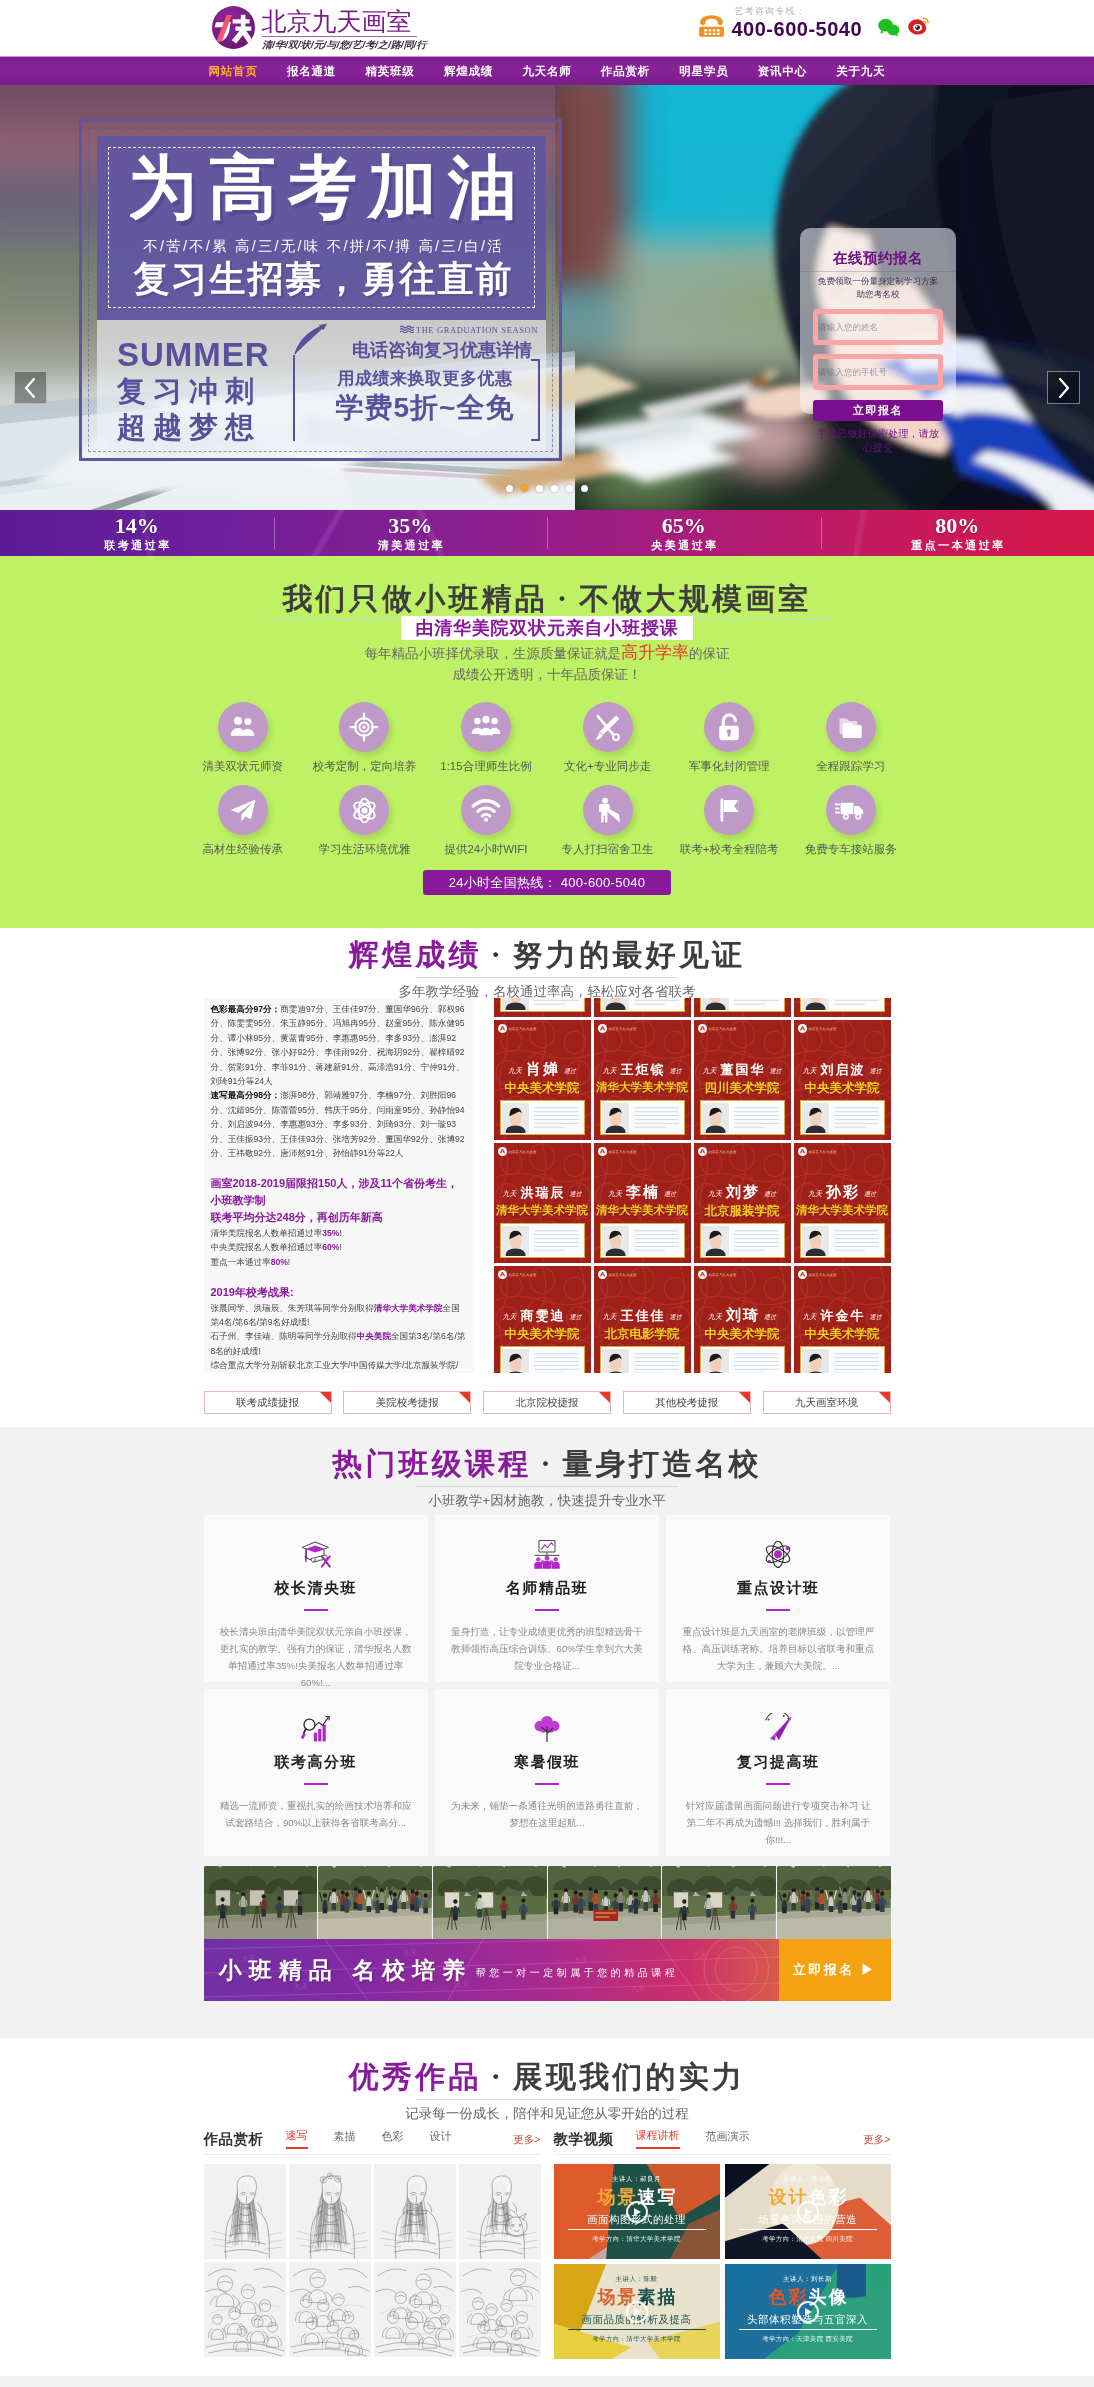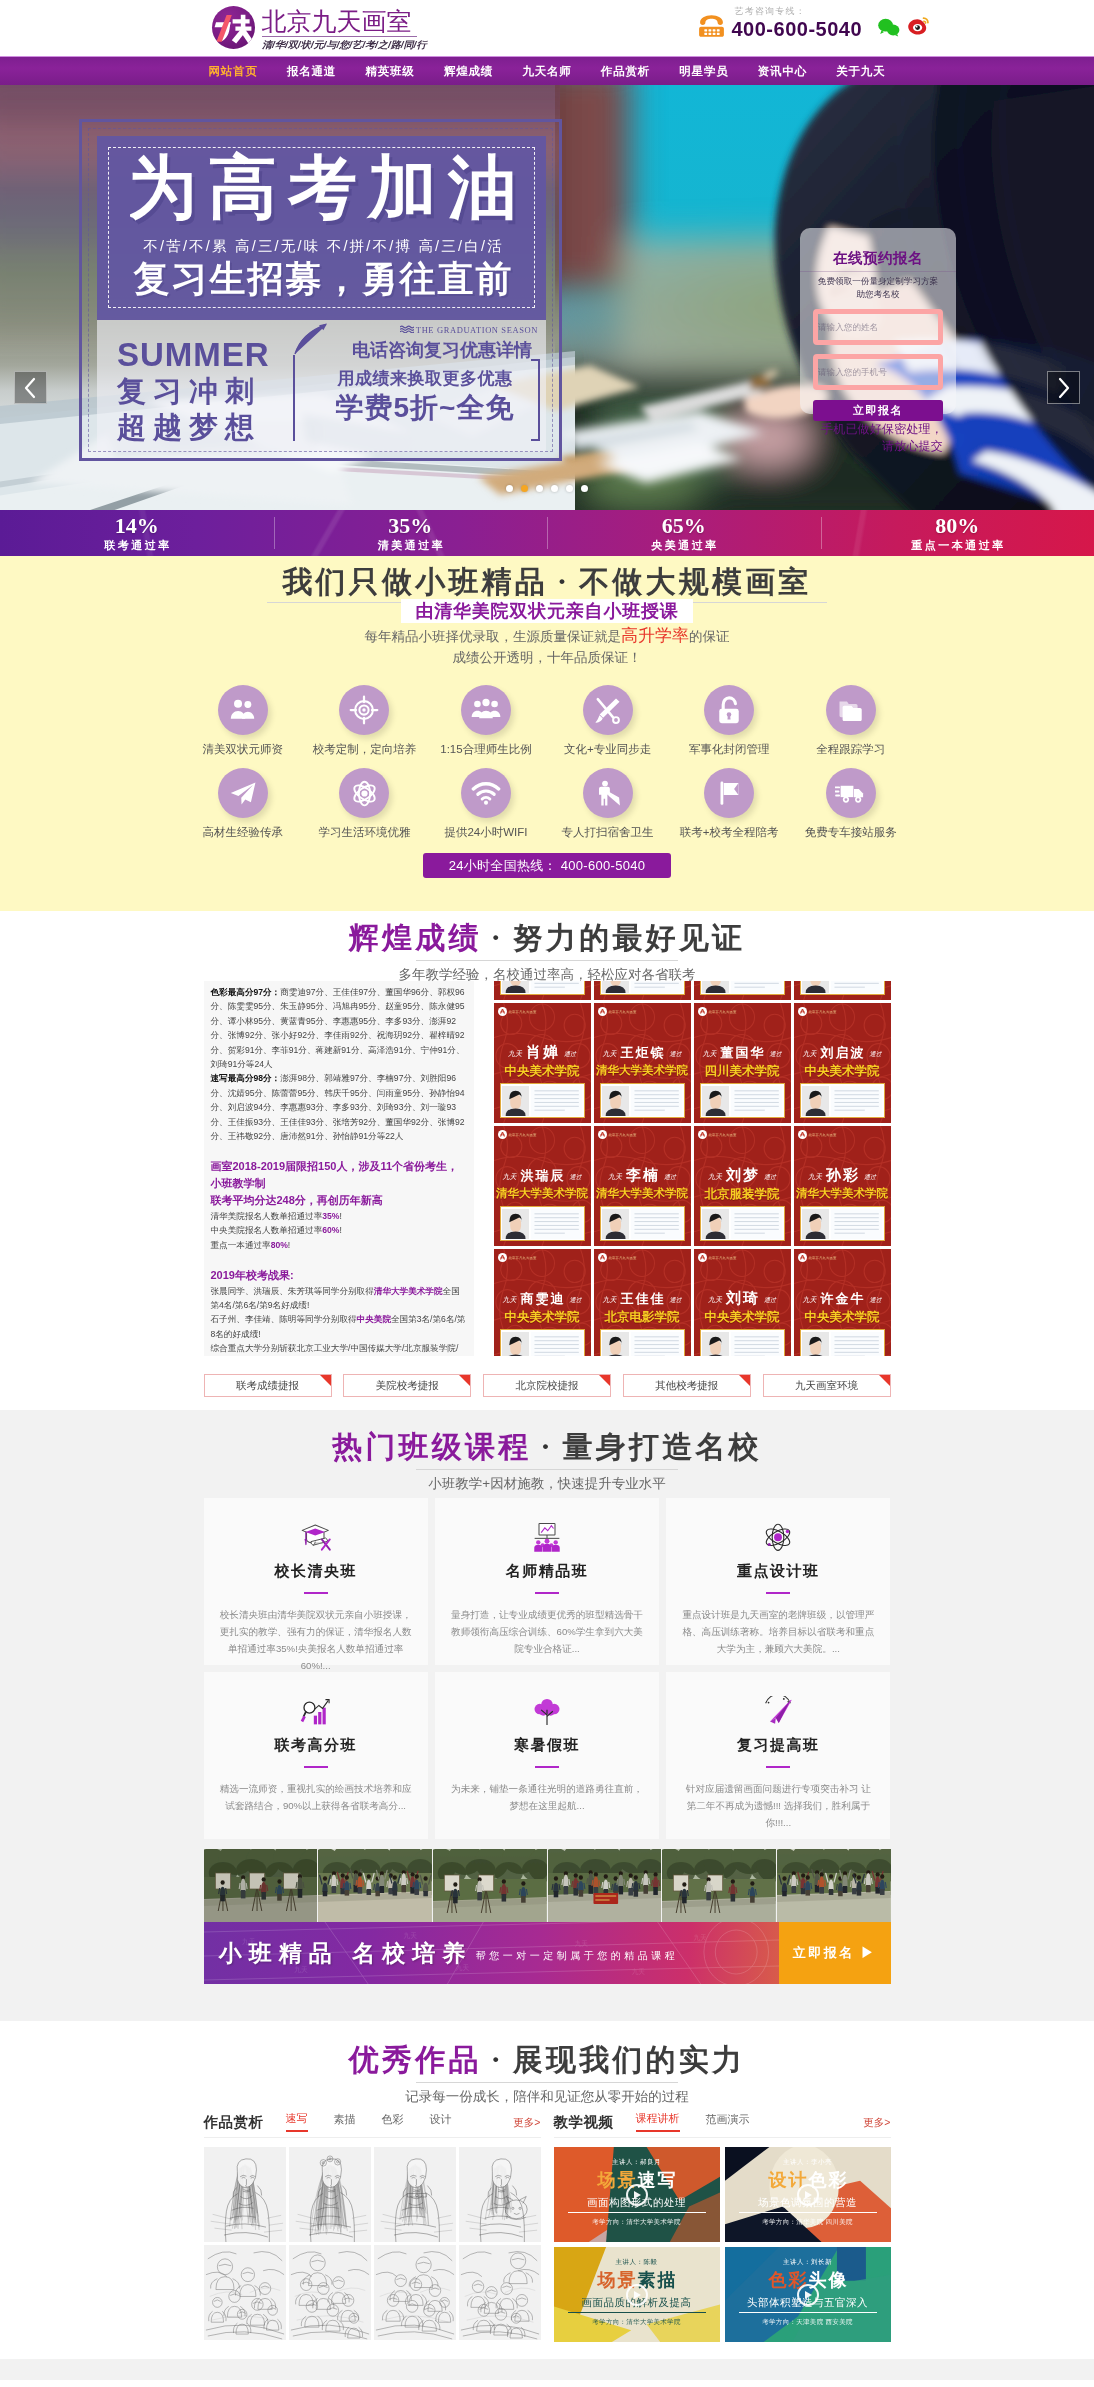--- a/index.html
+++ b/index.html
@@ -68,21 +68,21 @@
 .formcard{position:absolute;left:800px;top:143px;width:156px;height:186px;background:rgba(246,245,250,.55);border-radius:10px;
   padding:22px 13px 0;}
 .formcard h3{font-size:14.5px;color:#6d1283;text-align:center;font-weight:bold;letter-spacing:.5px;line-height:16px;}
 .formcard .divider{height:1px;background:rgba(120,80,140,.3);margin:5px -13px 3px;}
 .formcard p{font-size:8.6px;color:#3e3550;text-align:center;line-height:12.5px;}
 .formcard input{display:block;width:100%;height:36px;margin-top:9px;border:5px solid #fca5a5;border-radius:4px;background:rgba(255,255,255,.06);
   font-size:8.6px;color:#5c4a6a;padding:0 0;font-family:"Liberation Sans",sans-serif;}
 .formcard input::placeholder{color:rgba(96,86,110,.58);}
 .formcard button{display:block;width:100%;height:21px;margin-top:10px;background:#7c0f8f;border:none;color:#fff;font-size:11px;font-weight:bold;
   border-radius:3px;cursor:pointer;font-family:"Liberation Sans",sans-serif;letter-spacing:1.5px;}
-.formcard .note{font-size:12px;color:#6d1283;text-align:right;letter-spacing:.2px;}
+.formcard .note{font-size:10px;color:#6d1283;text-align:center;margin-top:6px;letter-spacing:.2px;}
 
 
 #stats{height:46px;background:linear-gradient(92deg,#5b1b96 0%,#6d1f9c 18%,#8a1f92 42%,#a91d7c 62%,#c61a5c 82%,#d6174a 100%);position:relative;overflow:hidden;}
 #stats:before{content:"";position:absolute;inset:0;opacity:.18;background:
  linear-gradient(120deg,transparent 0 30%,rgba(255,255,255,.5) 30.3% 30.6%,transparent 30.9%),
  linear-gradient(-115deg,transparent 0 60%,rgba(255,255,255,.45) 60.3% 60.6%,transparent 60.9%),
  linear-gradient(100deg,transparent 0 78%,rgba(255,255,255,.4) 78.2% 78.5%,transparent 78.8%),
  linear-gradient(-100deg,transparent 0 86%,rgba(255,255,255,.35) 86.2% 86.5%,transparent 86.8%);}
 #stats .inner{width:1094px;display:flex;height:46px;}
 #stats .cell{flex:1;display:flex;flex-direction:column;align-items:center;justify-content:center;position:relative;color:#fff;}
@@ -99,21 +99,21 @@
 .sec-title h2 .dot{color:#333;font-size:17px;vertical-align:5px;padding:0 11px;}
 .sec-title h2 .pur{color:#8a1a9c;}
 .sec-title .rule{width:560px;height:1px;background:#d6d6d6;margin:4px auto 0;position:relative;z-index:0;}
 .sec-title h4{font-size:18px;color:#8a1a9c;font-weight:bold;margin-top:-13px;background:#fff;display:inline-block;padding:0 14px;position:relative;letter-spacing:.8px;}
 .sec-title p{font-size:13.5px;color:#666;line-height:21px;margin-top:2px;}
 .sec-title p .hl{color:#e8372b;font-size:17px;}
 .sec-title.narrow .rule{width:262px;margin-top:6px;}
 .sec-title.narrow p{margin-top:3px;}
 
 
-#features{background:#fef9c3;padding-bottom:33px;padding-top:0;}
+#features{background:#bef264;padding-bottom:33px;padding-top:17px;}
 .feat-grid{width:730px;margin:17px auto 0;display:flex;flex-wrap:wrap;}
 .feat{width:121.6px;text-align:center;margin-bottom:11px;}
 .feat .circ{width:50px;height:50px;border-radius:50%;background:#bf9ac9;margin:0 auto 7px;display:flex;align-items:center;justify-content:center;
   box-shadow:3px 4px 6px rgba(0,0,0,.12);}
 .feat .lab{font-size:11.5px;color:#555;letter-spacing:0px;white-space:nowrap;}
 .hot-badge{width:248px;margin:2px auto 0;height:25px;background:#8a1a9c;border-radius:3px;color:#fff;font-size:13px;display:flex;
   align-items:center;justify-content:center;font-weight:normal;letter-spacing:.3px;}
 
 
 #achv{background:#fff;padding-bottom:13px;padding-top:1px;}

